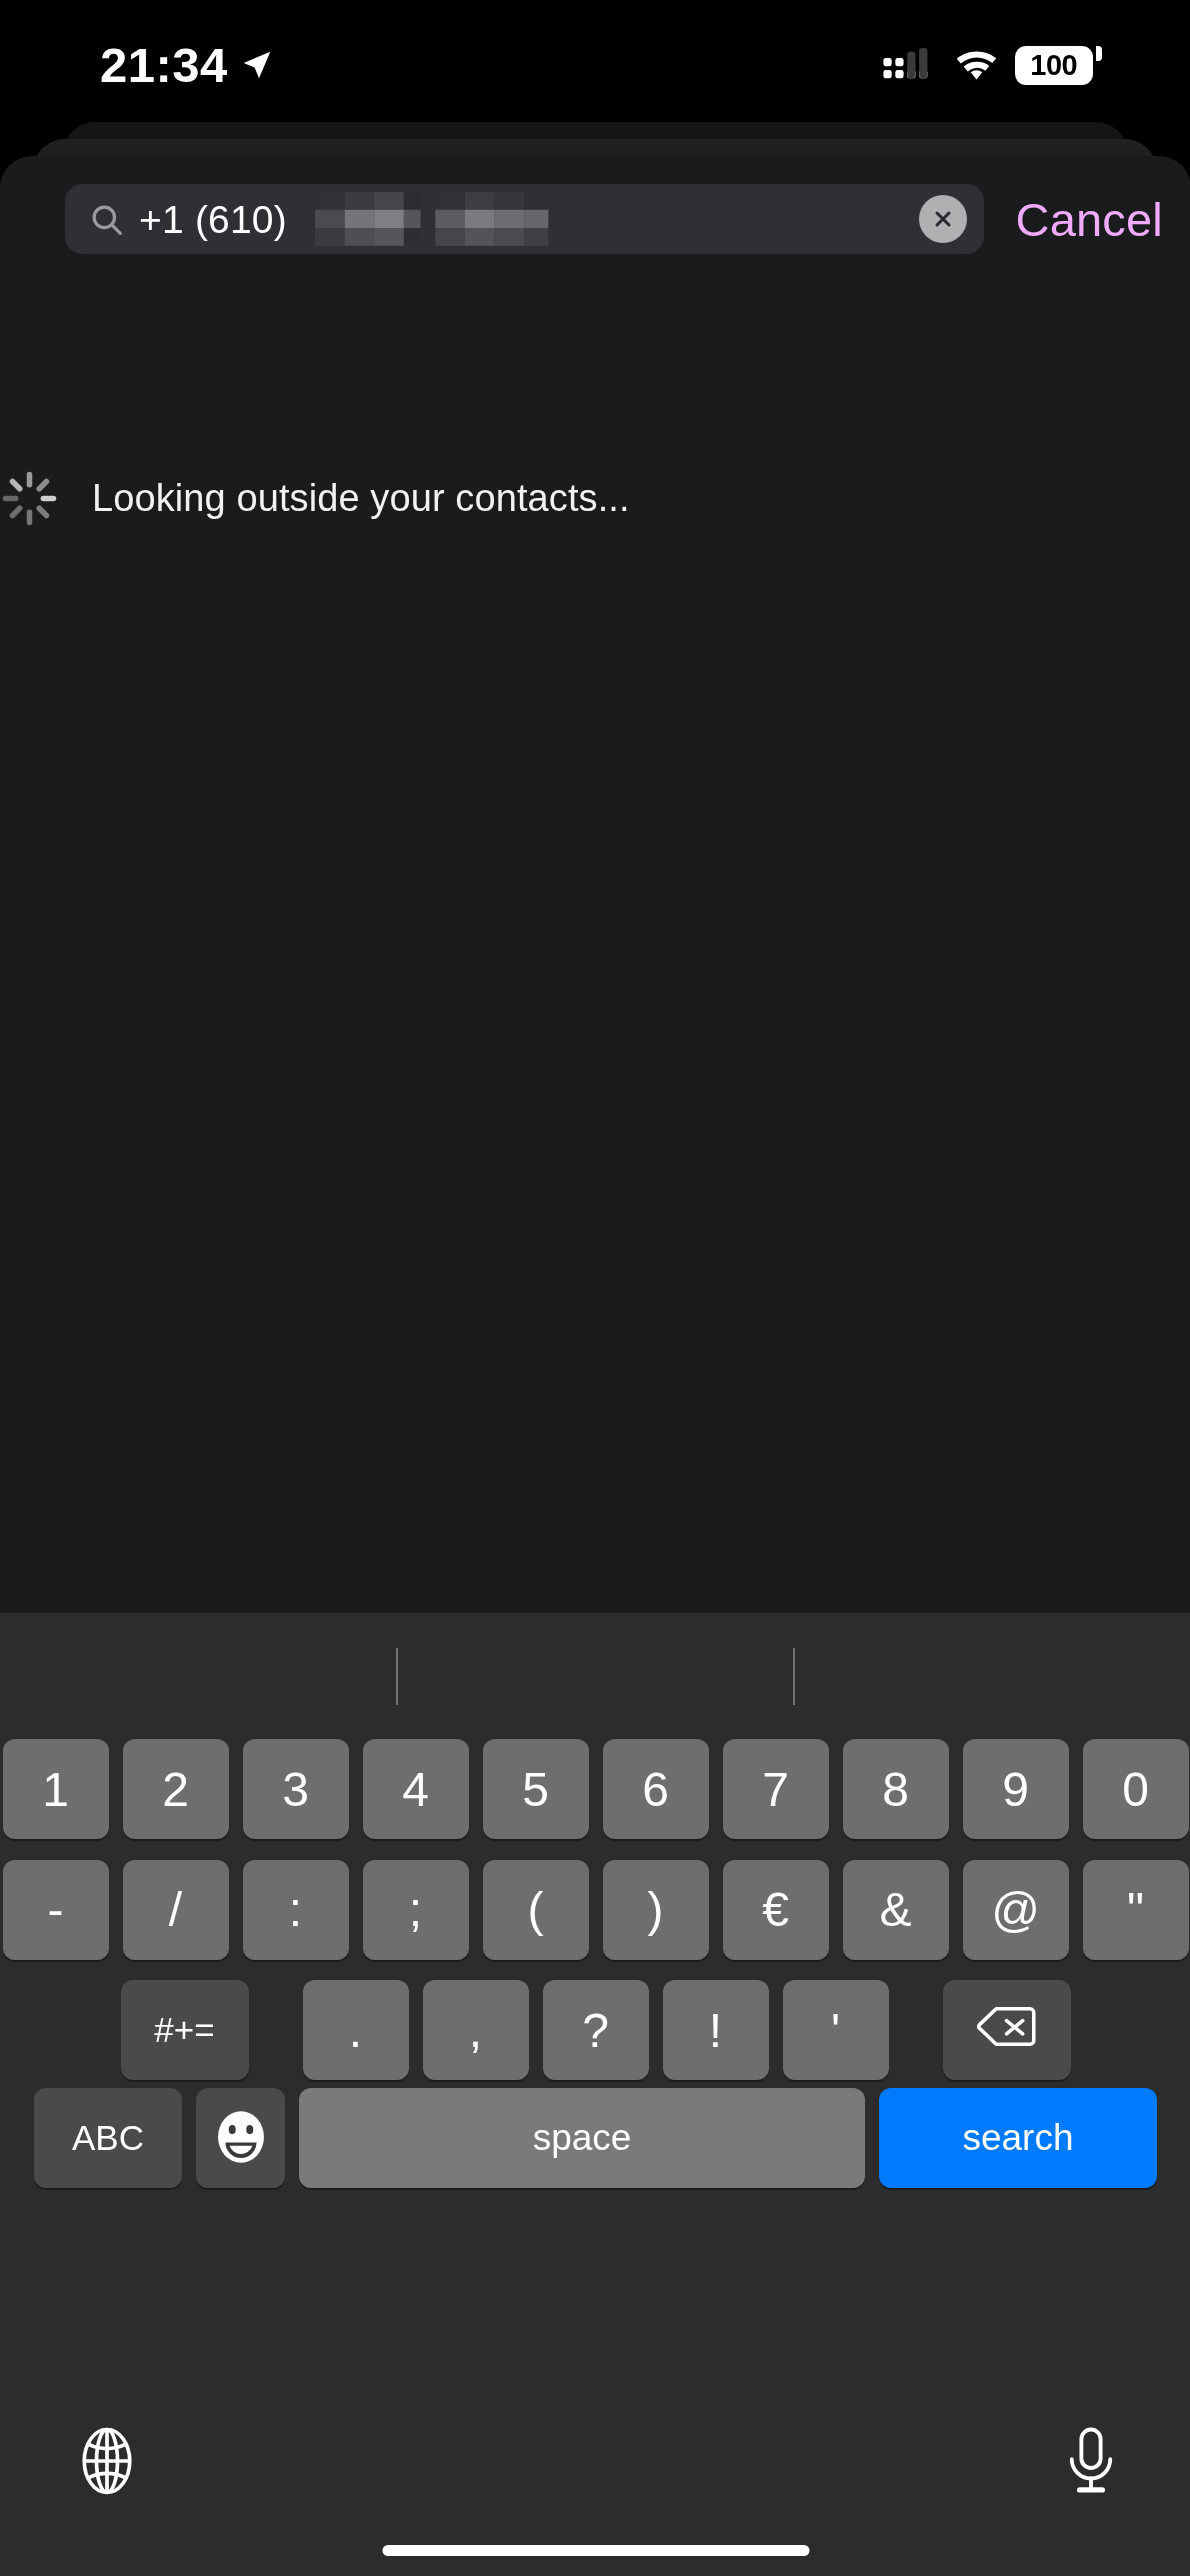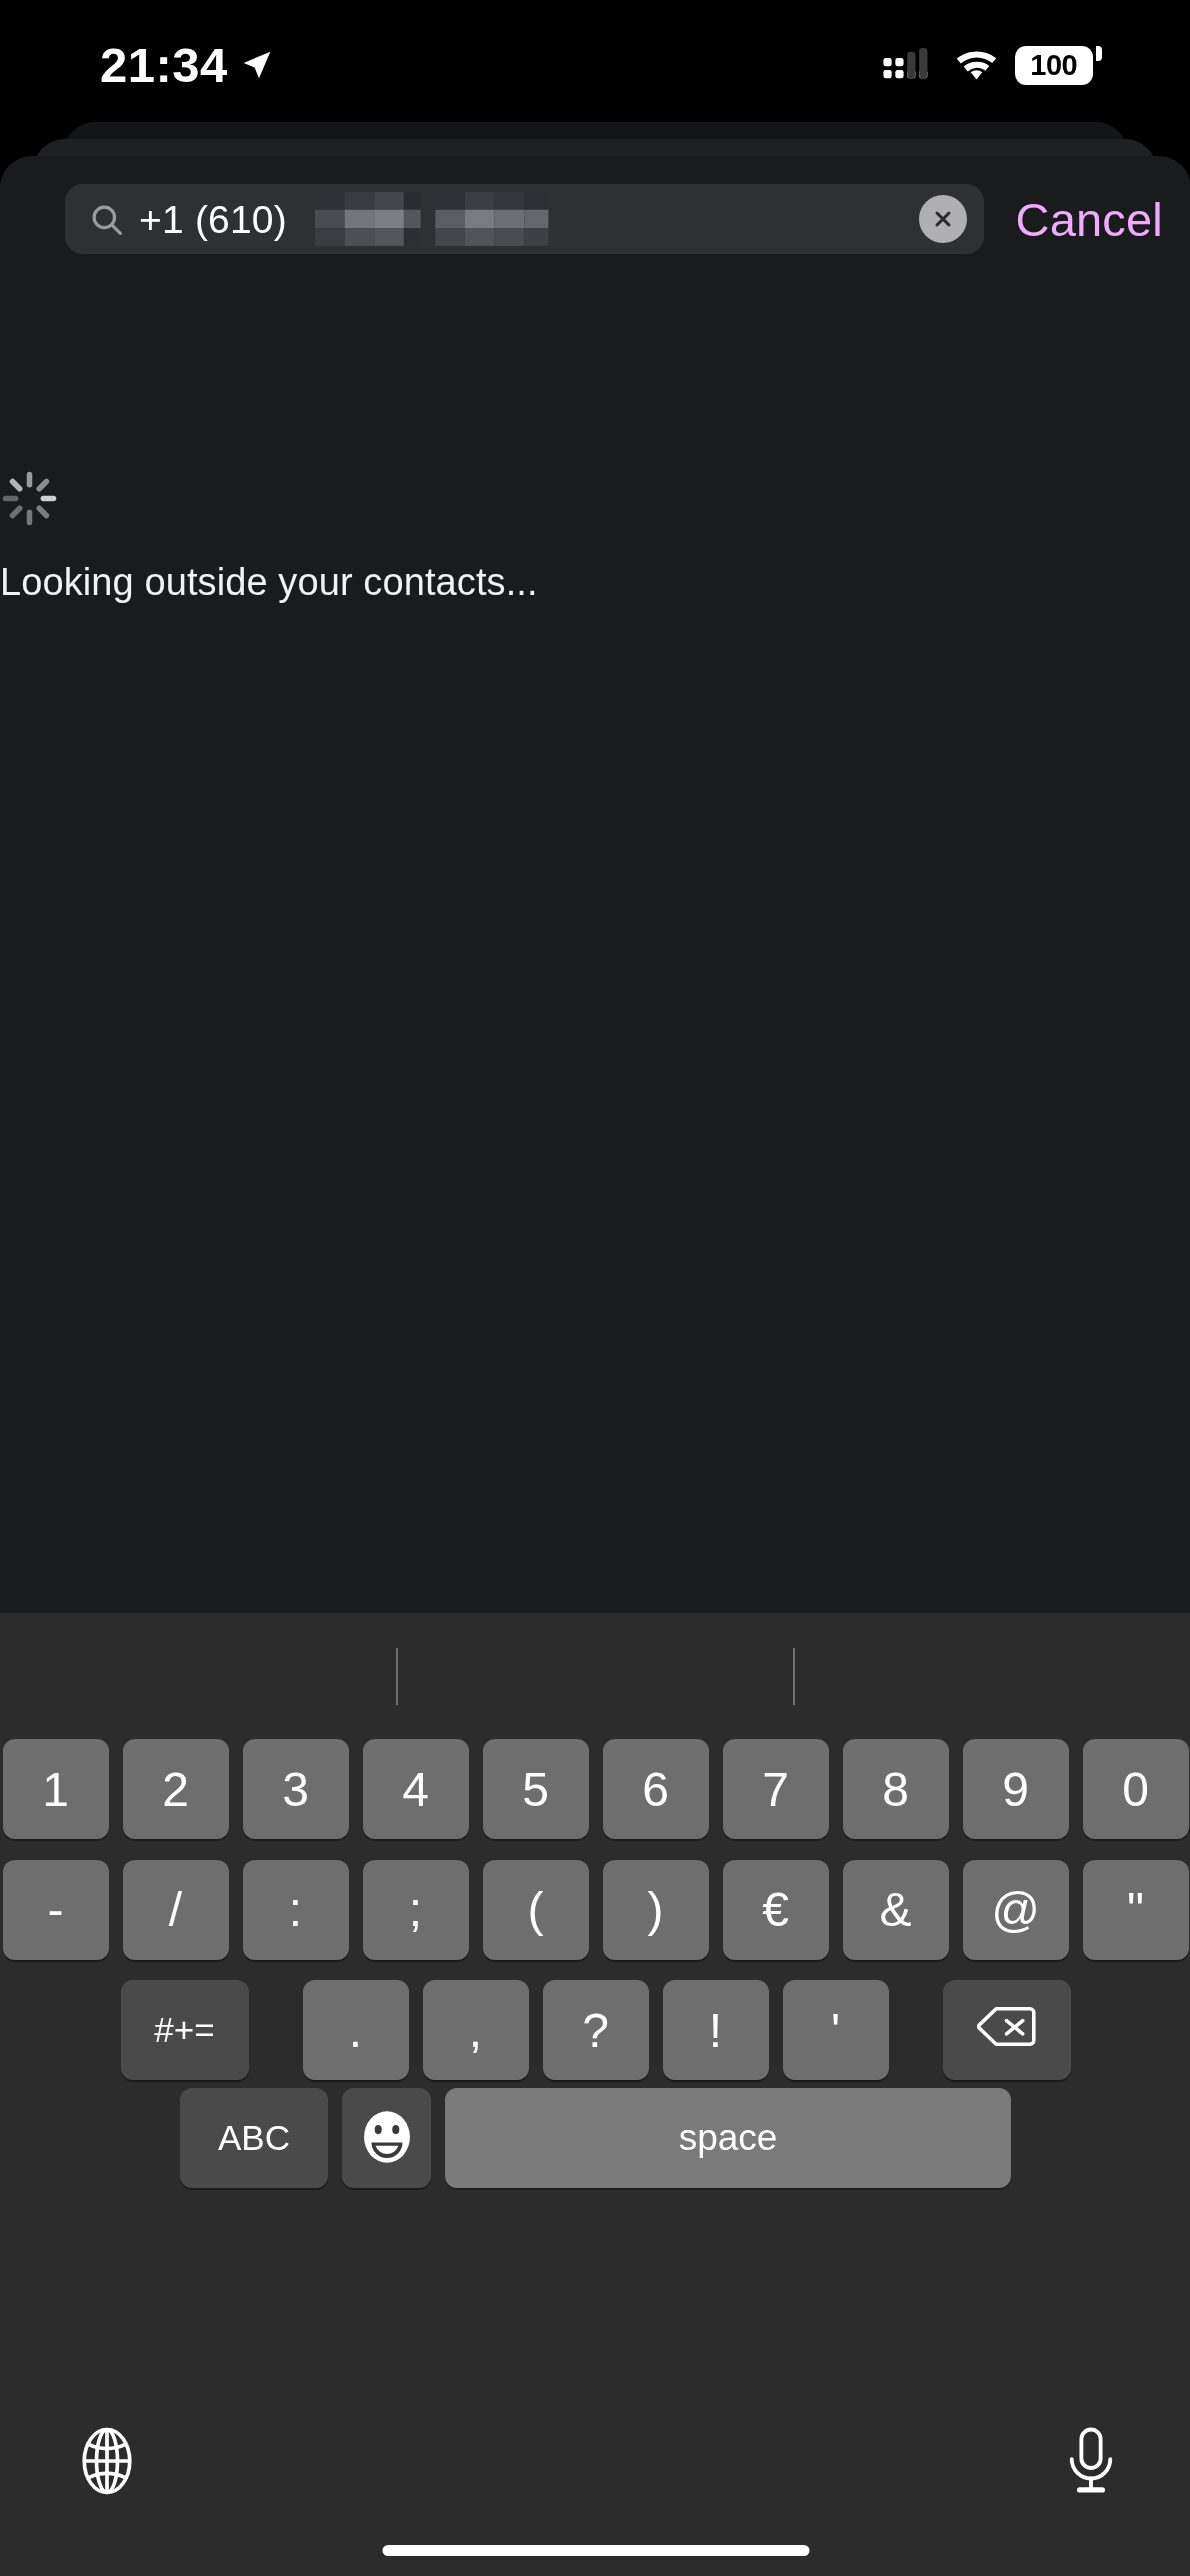--- a/index.html
+++ b/index.html
@@ -72,21 +72,21 @@
   }
   .clear-x{ width:24px; height:24px; }
   .cancel-btn{
     color:#f0abfc; font-size:47px; letter-spacing:0.2px; white-space:nowrap;
     padding:0 11px;
   }
 
   
   .loading-wrap{
     position:absolute; top:313px; left:0; width:1191px;
-    display:flex; flex-direction:column; align-items:flex-start; gap:33px;
+    display:flex; flex-direction:row; align-items:center; gap:33px;
   }
   .spinner{ width:59px; height:59px; }
   .loading-text{ color:#f2f2f2; font-size:38px; letter-spacing:0.1px; }
 
   
   .keyboard{
     position:absolute; top:1613px; left:0; width:1191px; height:963px;
     background:#2c2c2c;
   }
   .predictive{
@@ -312,20 +312,21 @@
           <svg class="emoji-icon" viewBox="0 0 40 40">
             <ellipse cx="20" cy="20" rx="17" ry="19" fill="#fff"></ellipse>
             <ellipse cx="13.5" cy="14.5" rx="2.6" ry="3.4" fill="#3a3a3a"></ellipse>
             <ellipse cx="26.5" cy="14.5" rx="2.6" ry="3.4" fill="#3a3a3a"></ellipse>
             <path d="M8.5 24h23a11.5 11.5 0 0 1-23 0z" fill="#3a3a3a"></path>
             <path d="M11.5 26.5h17a9 9 0 0 1-17 0z" fill="#fff"></path>
           </svg>
         </span>
       </div>
       <div class="key space">space</div>
+      <div class="key blue search">search</div>
     </div>
 
     <div class="bottombar">
       <span class="globe-btn">
         <svg width="70" height="70" viewBox="0 0 40 40" fill="none" stroke="#fff" stroke-width="2.1">
           <ellipse cx="20" cy="20" rx="13" ry="18"></ellipse>
           <ellipse cx="20" cy="20" rx="6" ry="18"></ellipse>
           <line x1="7" y1="20" x2="33" y2="20"></line>
           <path d="M9.6 10.5c6.4 3.2 14.4 3.2 20.8 0"></path>
           <path d="M9.6 29.5c6.4-3.2 14.4-3.2 20.8 0"></path>

